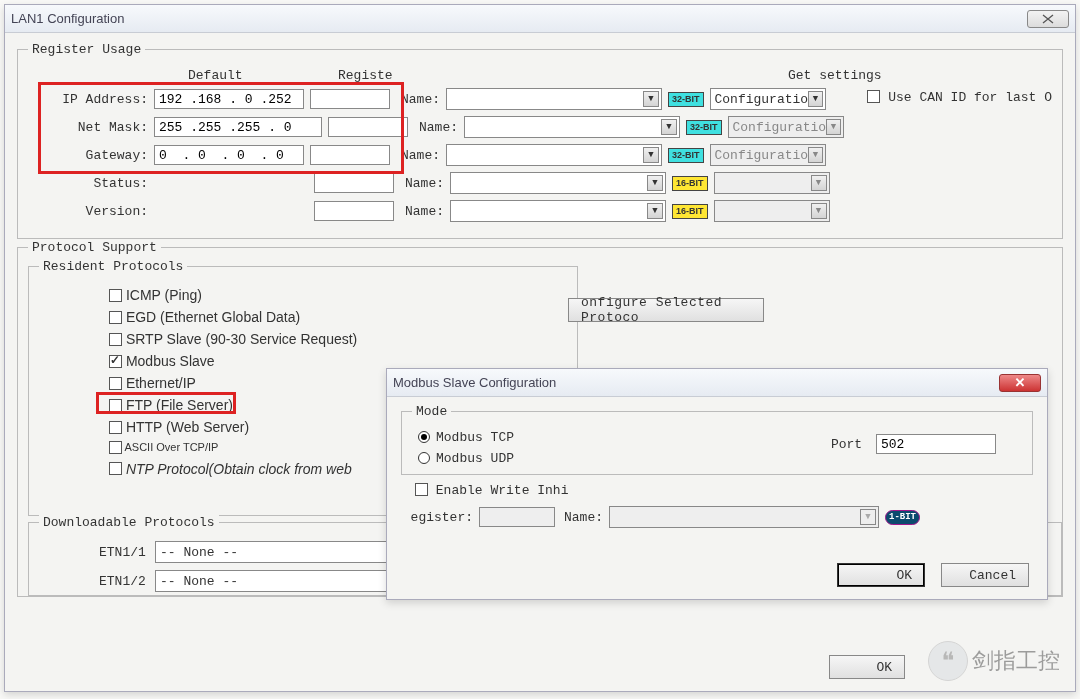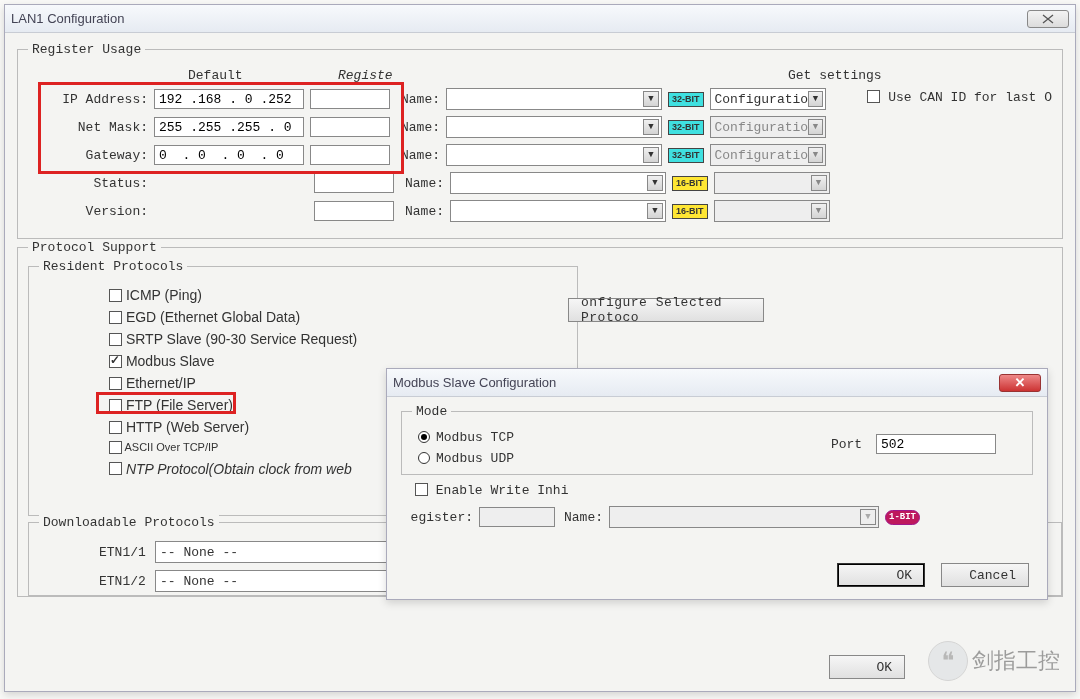--- a/index.html
+++ b/index.html
@@ -82,21 +82,21 @@
     width:16px;height:16px;background:linear-gradient(#f0f0f0,#d4d4d4);
     border:1px solid #888; display:flex;align-items:center;justify-content:center;
     font-size:9px;
   }
   .bit {
     font-size:9px; font-weight:bold; padding:0 3px; border:1px solid #444;
     display:inline-block; height:15px; line-height:13px;
   }
   .bit.cyan { background:#3fe0e0; }
   .bit.yellow { background:#ffe633; }
-  .bit.magenta { background:#be185d; color:#fff; border-radius:8px; border-color:#a0188a;}
+  .bit.magenta { background:#0c4a6e; color:#fff; border-radius:8px; border-color:#a0188a;}
   .chk {
     width:13px;height:13px;border:1px solid #555;background:#fff;display:inline-block;
     vertical-align:middle; position:relative; top:-1px;
   }
   .chk.checked::after{
     content:"✓"; position:absolute; top:-3px; left:0; font-size:12px; font-weight:bold;
   }
   .radio {
     width:12px;height:12px;border:1px solid #333;border-radius:50%;background:#fff;
     display:inline-block;vertical-align:middle;position:relative;top:-1px;
@@ -136,21 +136,21 @@
           <path d="M2 1 L12 9 M12 1 L2 9" stroke="#555" stroke-width="1.3" fill="none"></path>
         </svg>
     </span>
   </div>
 
   <div class="group" style="margin-top:16px;">
     <span class="legend">Register Usage</span>
 
     <div style="position:relative;height:20px;">
       <span class="mono" style="position:absolute;left:160px;">Default</span>
-      <span class="mono" style="position:absolute;left:310px;font-style:italic;">Registe</span>
+      <span class="mono" style="position:absolute;left:310px;">Registe</span>
       <span class="mono" style="position:absolute;left:760px;">Get settings</span>
     </div>
 
     <div id="reg-rows">
         <div class="row">
           <span class="mono lbl" style="width:120px;">IP Address:</span>
           <input class="txt" style="width: 150px;" value="192 .168 . 0 .252">
           <input class="txt" style="width: 80px;">
           <span class="mono" style="width:44px;text-align:right;">Name:</span>
           <span class="sel" style="width:216px;">
@@ -158,21 +158,21 @@
             <span class="arrow">▼</span>
           </span>
           <span class="bit cyan">32-BIT</span>
           <span class="sel " style="width:116px;">
             <span>Configuratio</span>
             <span class="arrow">▼</span>
           </span>
         </div>
         <div class="row">
           <span class="mono lbl" style="width:120px;">Net Mask:</span>
-          <input class="txt" style="width: 150px;" value="255 .255 .255 . 0">
+          <input class="txt" style="width: 168px;" value="255 .255 .255 . 0">
           <input class="txt" style="width: 80px;">
           <span class="mono" style="width:44px;text-align:right;">Name:</span>
           <span class="sel" style="width:216px;">
             <span></span>
             <span class="arrow">▼</span>
           </span>
           <span class="bit cyan">32-BIT</span>
           <span class="sel dis" style="width:116px;">
             <span>Configuratio</span>
             <span class="arrow">▼</span>

